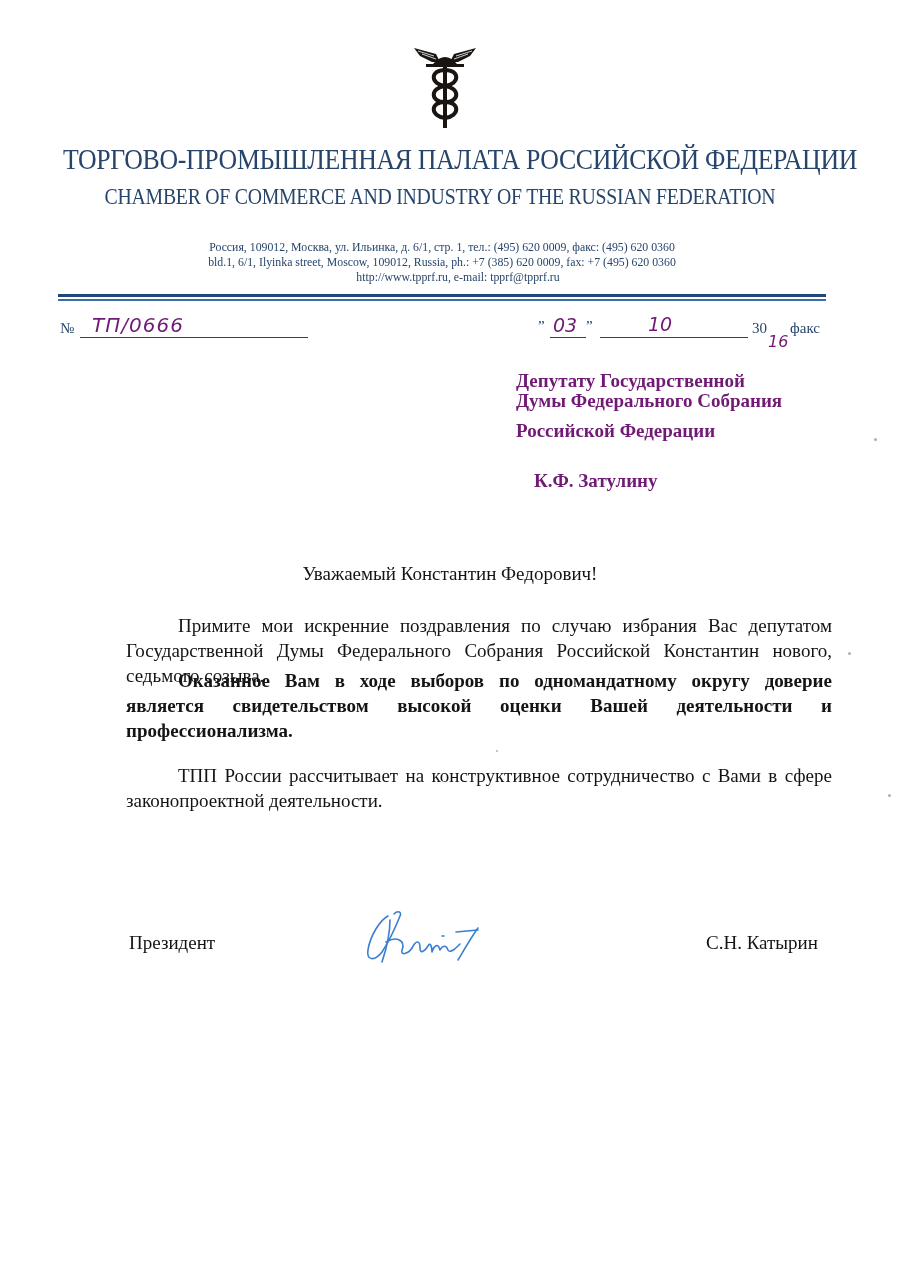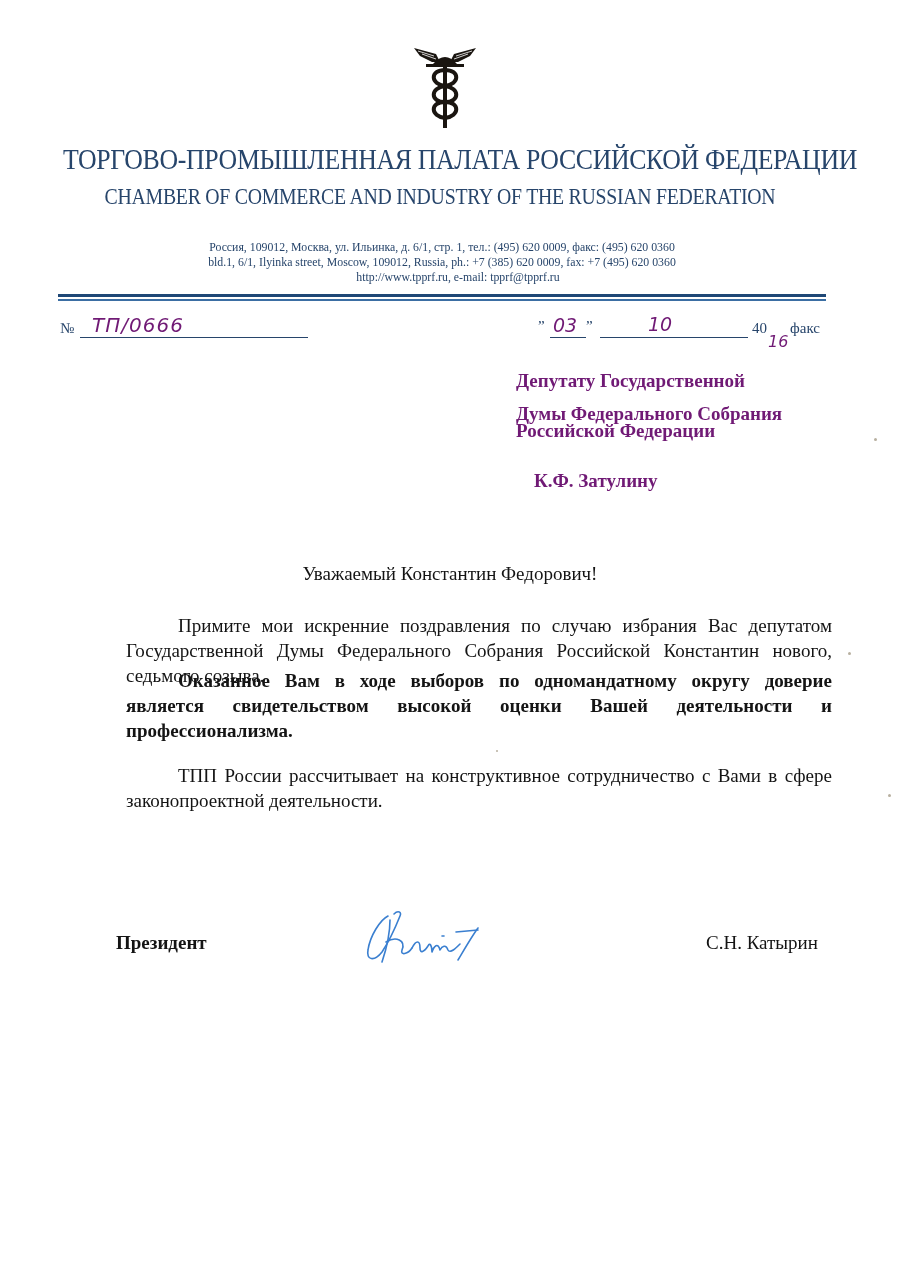--- a/index.html
+++ b/index.html
@@ -39,31 +39,31 @@
   #day-value { left: 553px; top: 314px; font-size: 19px; }
   #date-q2 { left: 586px; top: 318px; font-size: 15px; color: #27456b; }
   #month-line { left: 600px; top: 337px; width: 148px; border-bottom: 1px solid #27456b; }
   #month-value { left: 648px; top: 313px; font-size: 19px; }
   #year-prefix { left: 752px; top: 320px; font-size: 15px; color: #27456b; }
   #year-suffix { left: 768px; top: 332px; font-size: 16px; }
   #year-word { left: 790px; top: 320px; font-size: 15px; color: #27456b; }
 
   .addr { left: 516px; font-weight: bold; font-size: 19px; color: #701a75; white-space: nowrap; font-family: Liberation Serif, serif; }
   #addr-1 { top: 370px; }
-  #addr-2 { top: 403px; }
+  #addr-2 { top: 390px; }
   #addr-3 { top: 420px; }
   #addr-name { top: 470px; margin-left: 18px; }
 
   #salutation { left: 0; width: 900px; top: 563px; text-align: center; font-size: 19px; }
   .para { left: 126px; width: 706px; font-size: 19px; line-height: 25px; text-align: justify; text-indent: 52px; }
   #para-1 { top: 613px; }
   #para-2 { top: 668px; font-weight: bold; }
   #para-3 { top: 763px; }
 
-  #sig-title { left: 116px; top: 932px; font-size: 19px; font-weight: bold; }
+  #sig-title { left: 129px; top: 932px; font-size: 19px; }
   #signature { left: 360px; top: 906px; width: 170px; height: 62px; }
   #sig-name { left: 706px; top: 932px; font-size: 19px; }
   .speck { width: 3px; height: 3px; border-radius: 50%; background: #b8b0a0; }
 </style>
 </head>
 <body>
 
 <svg id="emblem" class="abs" viewBox="0 0 66 94">
   <g fill="#1a1510" stroke="none">
     <path d="M2 8 L24 14 L28 22 L20 22 L8 16 Z"></path>
@@ -100,21 +100,21 @@
 <div id="num-label" class="abs">№</div>
 <div id="num-line" class="abs"></div>
 <div id="num-value" class="abs hand">ТП/0666</div>
 
 <div id="date-q1" class="abs">”</div>
 <div id="day-line" class="abs"></div>
 <div id="day-value" class="abs hand">03</div>
 <div id="date-q2" class="abs">”</div>
 <div id="month-line" class="abs"></div>
 <div id="month-value" class="abs hand">10</div>
-<div id="year-prefix" class="abs">40</div>
+<div id="year-prefix" class="abs">30</div>
 <div id="year-suffix" class="abs hand">16</div>
 <div id="year-word" class="abs">факс</div>
 
 <div id="addr-1" class="abs addr">Депутату Государственной</div>
 <div id="addr-2" class="abs addr">Думы Федерального Собрания</div>
 <div id="addr-3" class="abs addr">Российской Федерации</div>
 <div id="addr-name" class="abs addr">К.Ф. Затулину</div>
 
 <div id="salutation" class="abs">Уважаемый Константин Федорович!</div>
 <div id="para-1" class="abs para">Примите мои искренние поздравления по случаю избрания Вас депутатом Государственной Думы Федерального Собрания Российской Константин нового, седьмого созыва.</div>

